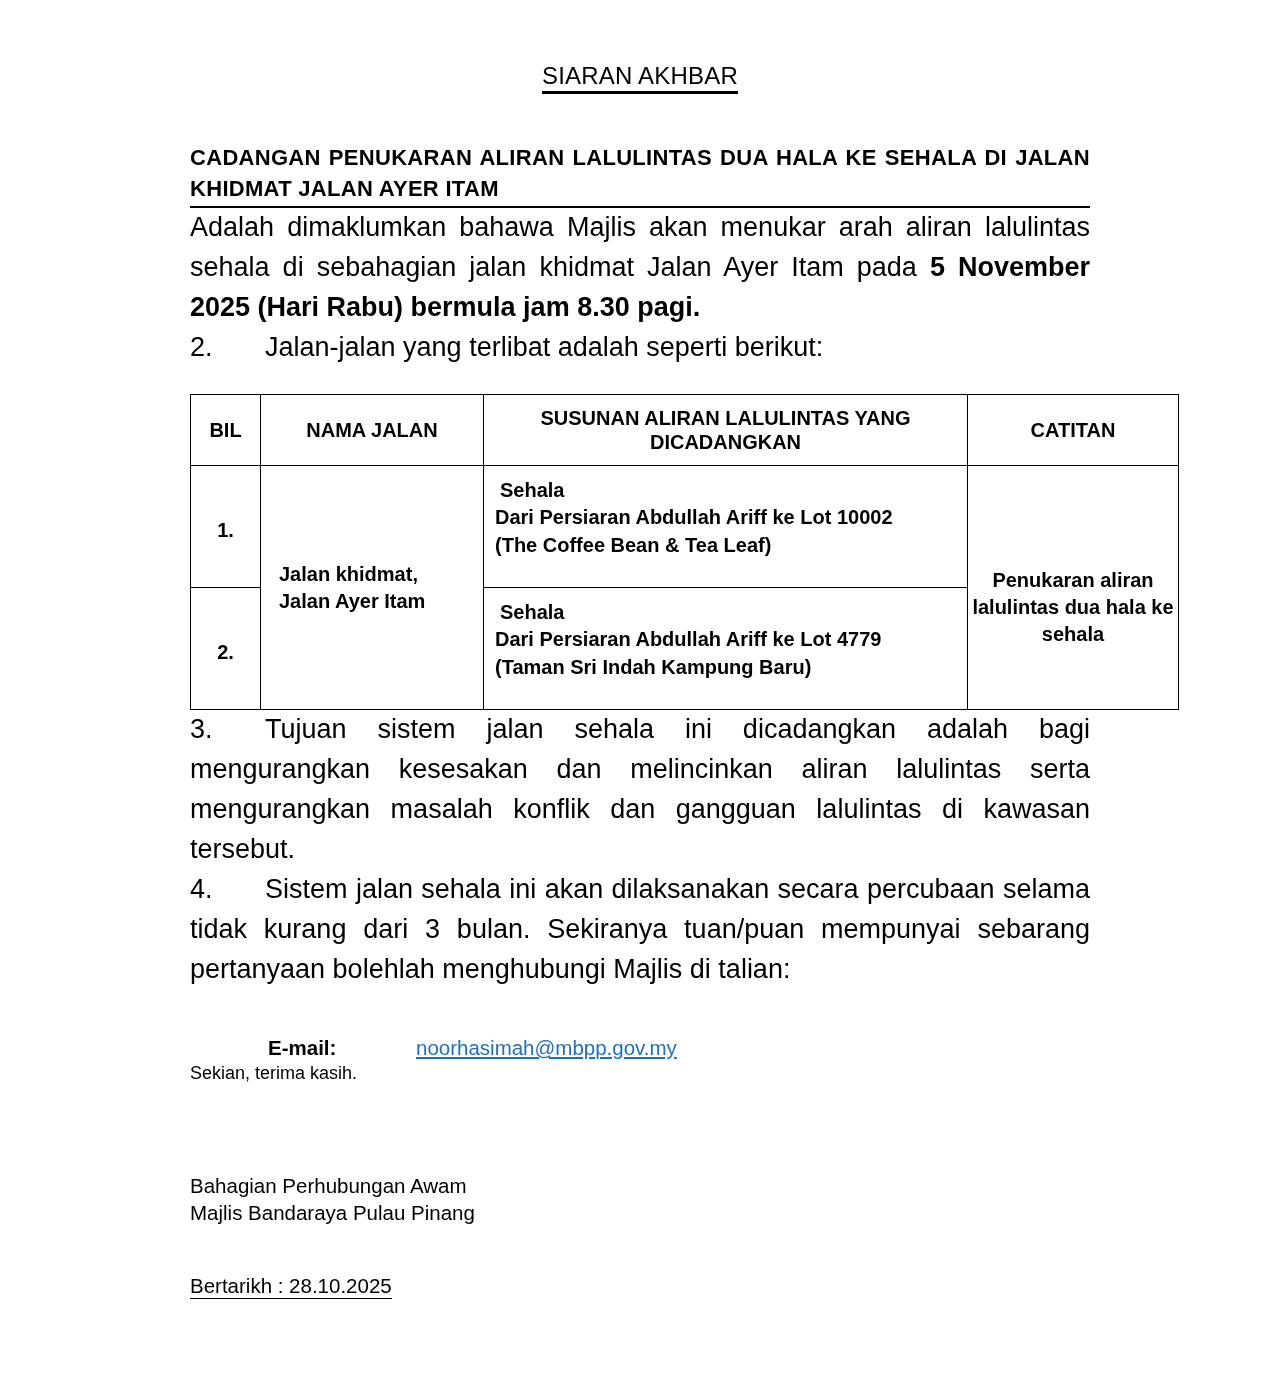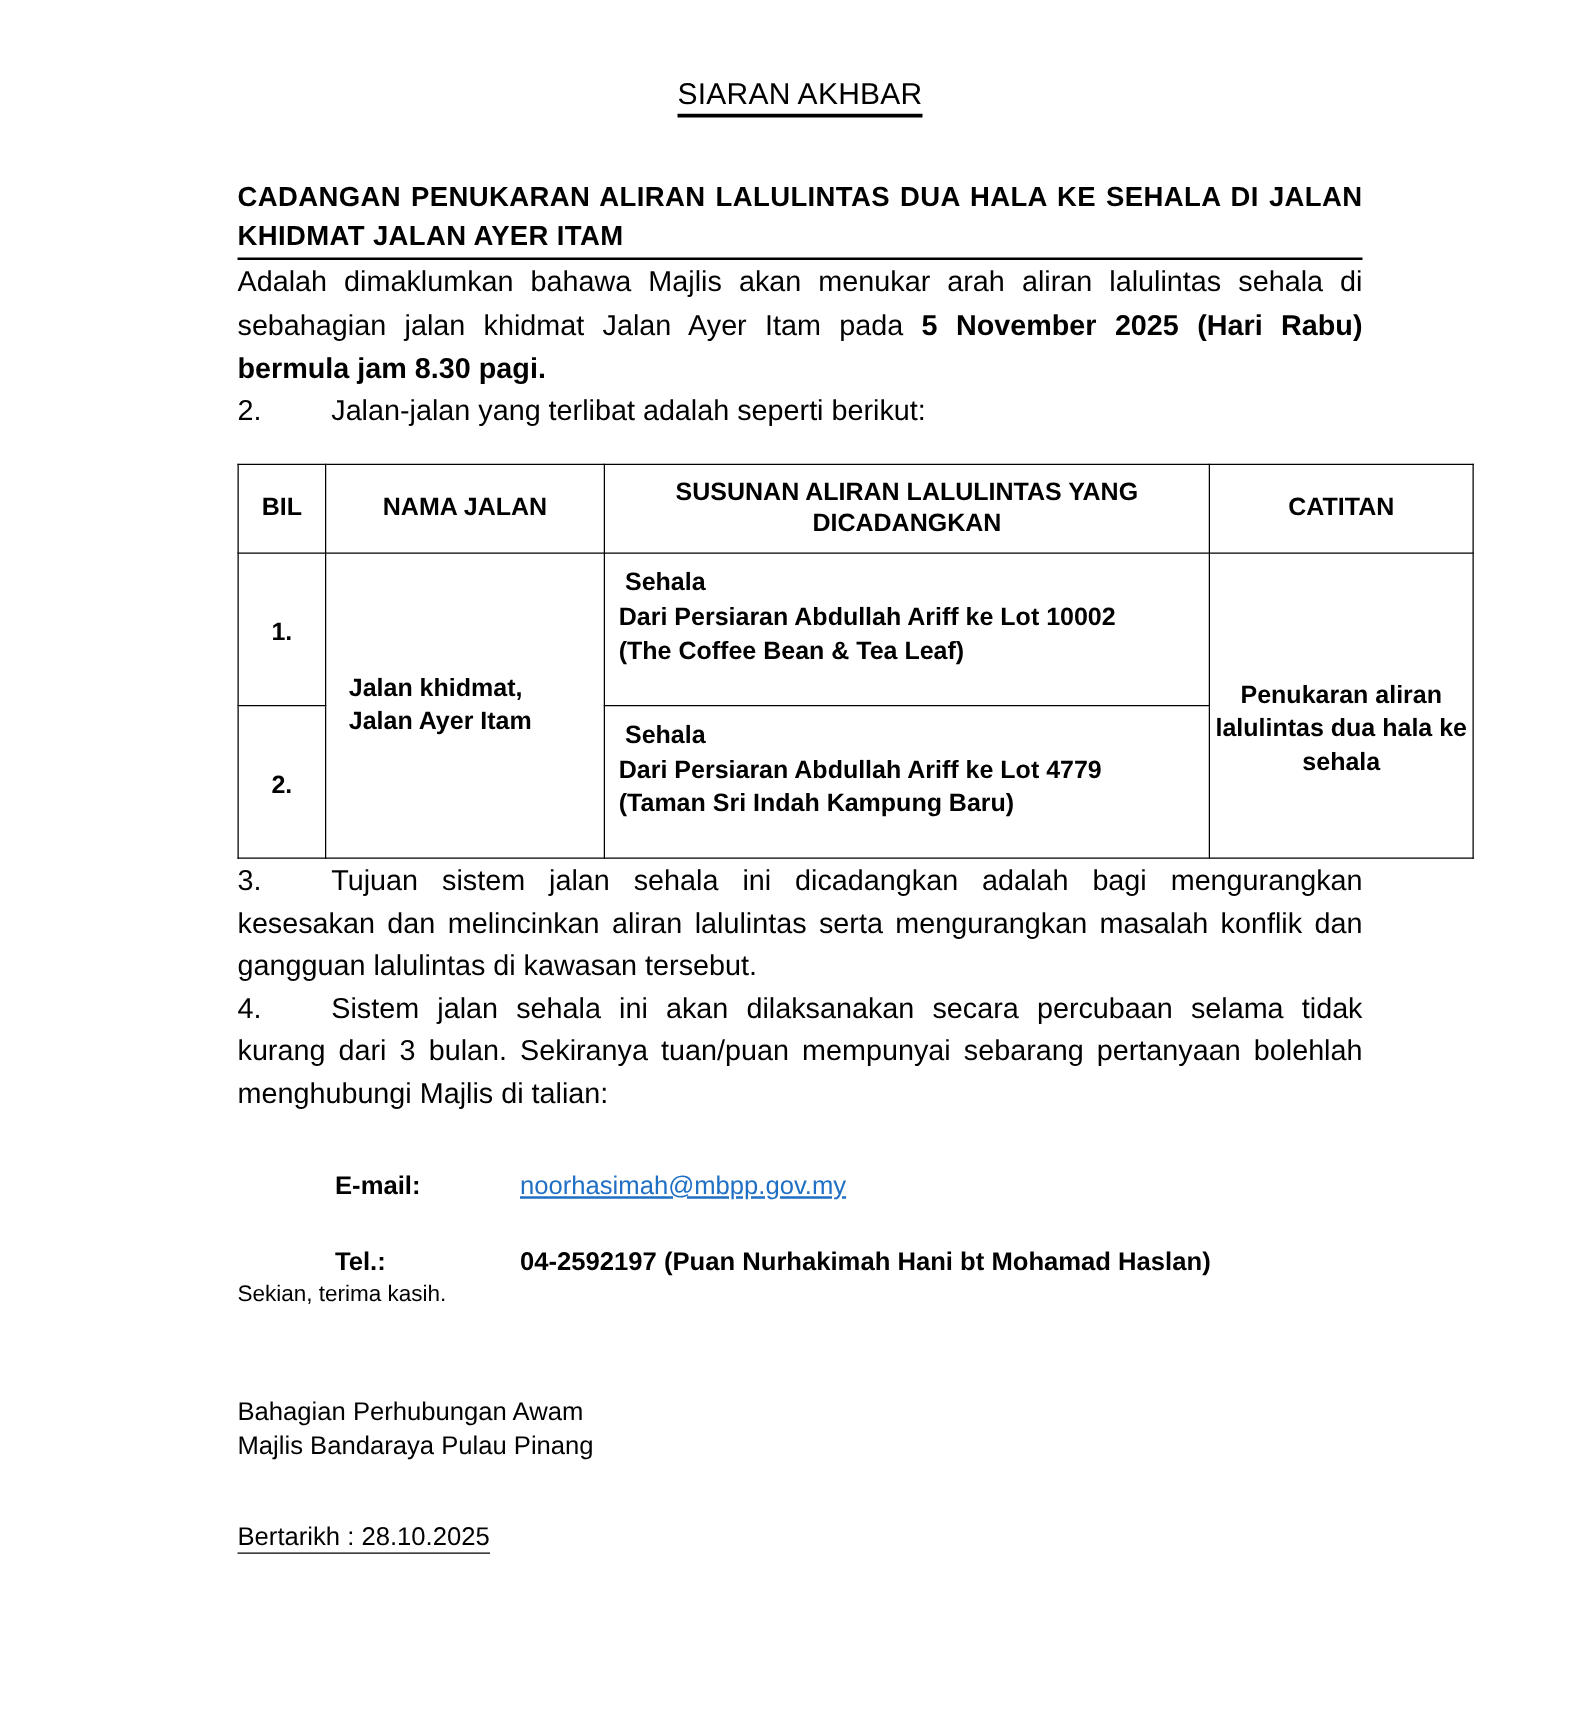--- a/index.html
+++ b/index.html
@@ -51,21 +51,21 @@
     text-align-last: left;
   }
   .subject-rule {
     border-bottom: 2.5px solid #000;
     margin-top: 2px;
     width: 900px;
   }
 
   
   p.body {
-    font-size: 23px;
+    font-size: 27px;
     line-height: 1.48;
     text-align: justify;
     text-align-last: left;
     margin: 0;
   }
   .p1 { margin-top: 28px; }
   .p2 { margin-top: 27px; }
   .p3 { margin-top: 28px; }
   .p4 { margin-top: 31px; }
   .num {
@@ -145,21 +145,21 @@
   }
   .c-gap { margin-top: 30px; }
   a.mail {
     color: #1F6FC4;
     font-weight: normal;
     text-decoration: underline;
   }
 
   
   .closing   { font-size: 18px; }
-  .signature { margin-top: 70px; font-size: 20.5px; line-height: 1.32; }
+  .signature { margin-top: 88px; font-size: 20.5px; line-height: 1.32; }
   .dated     { margin-top: 48px; font-size: 20.5px; display: inline-block; }
   .dated span { border-bottom: 1.6px solid #000; padding-bottom: 1px; }
 </style>
 </head>
 <body>
 
 <div class="page">
   <div class="content">
 
     
@@ -224,23 +224,20 @@
     <p class="body p3"><span class="num">3.</span><span>Tujuan sistem jalan sehala ini dicadangkan adalah bagi mengurangkan kesesakan dan melincinkan aliran lalulintas serta mengurangkan masalah konflik dan gangguan lalulintas di kawasan tersebut.</span></p>
 
     
     <p class="body p4"><span class="num">4.</span><span>Sistem jalan sehala ini akan dilaksanakan secara percubaan selama tidak kurang dari 3 bulan. Sekiranya tuan/puan mempunyai sebarang pertanyaan bolehlah menghubungi Majlis di talian:</span></p>
 
     
     <div class="contacts">
       <div class="contact-row">
         <span class="c-label">E-mail:</span><a class="mail" href="#">noorhasimah@mbpp.gov.my</a>
       </div>
-      <div class="contact-row c-gap">
-        <span class="c-label">Tel.:</span><span>04-2592197 (Puan Nurhakimah Hani bt Mohamad Haslan)</span>
-      </div>
     </div>
 
     
     <div class="closing">Sekian, terima kasih.</div>
 
     <div class="signature">
       <div>Bahagian Perhubungan Awam</div>
       <div>Majlis Bandaraya Pulau Pinang</div>
     </div>
 

